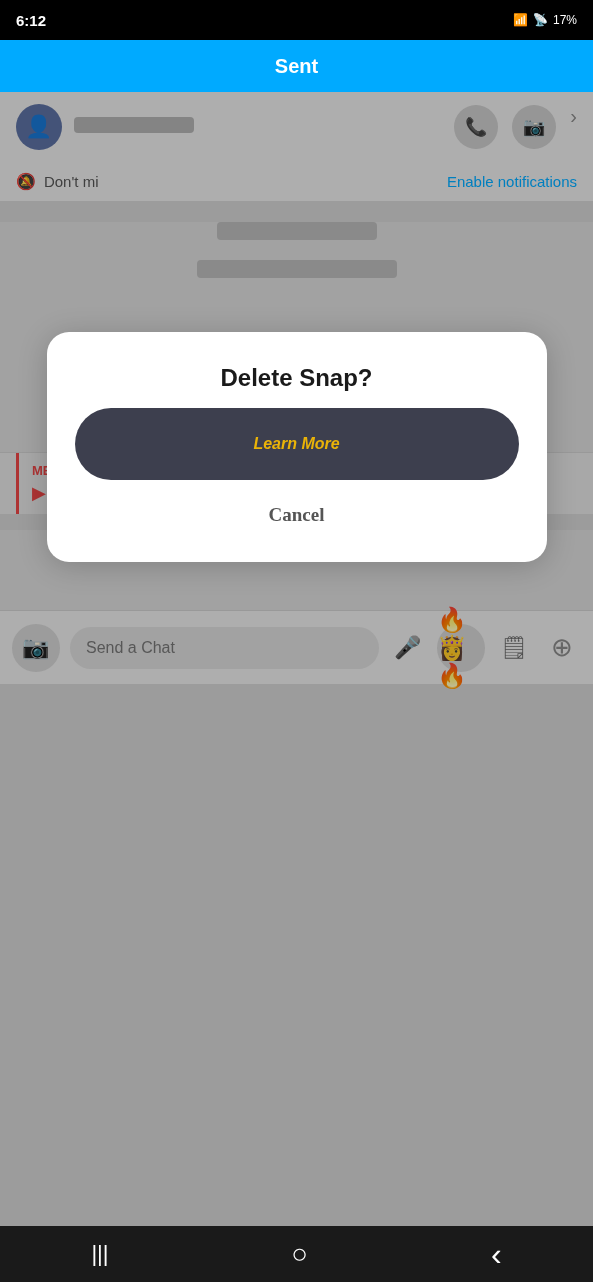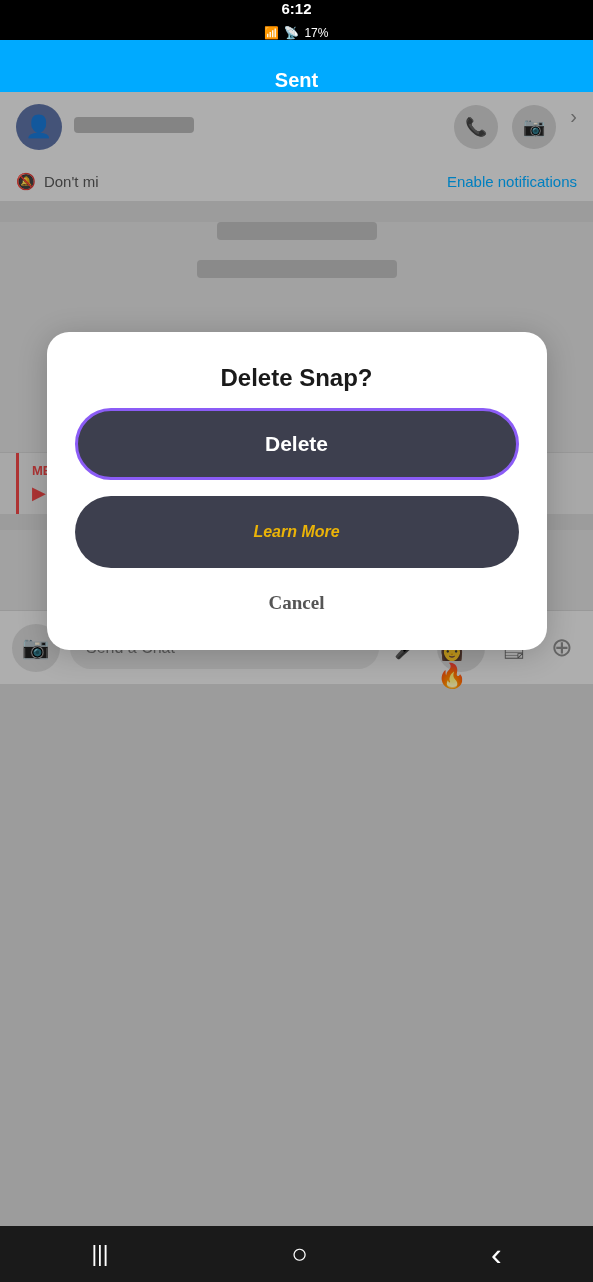--- a/index.html
+++ b/index.html
@@ -18,21 +18,20 @@
     .status-bar {
       width: 100%;
       height: 40px;
       background: #000;
       display: flex;
       align-items: center;
       justify-content: space-between;
       padding: 0 16px;
       position: relative;
       z-index: 100;
-      flex-direction: column;
     }
 
     .status-time {
       color: #fff;
       font-size: 15px;
       font-weight: 600;
     }
 
     .status-icons {
       display: flex;
@@ -44,21 +43,21 @@
       color: #fff;
       font-size: 12px;
     }
 
     
     .app-header {
       width: 100%;
       height: 52px;
       background: #00AAFF;
       display: flex;
-      align-items: flex-end;
+      align-items: center;
       justify-content: center;
       position: relative;
       z-index: 10;
     }
 
     .app-header-title {
       color: #fff;
       font-size: 20px;
       font-weight: 700;
     }
@@ -431,21 +430,20 @@
     </div>
 
     <div style="position:relative;z-index:2;background:#d8d8d8;height:220px;">
       <div class="blur-block"></div>
       <div class="blur-block" style="width:200px;margin-top:10px;"></div>
     </div>
 
     <div class="dialog-overlay">
       <div class="dialog">
         <span class="dialog-title">Delete Snap?</span>
-        <button class="btn-delete">Delete</button>
         <button class="btn-learn-more">Learn More</button>
         <button class="btn-cancel">Cancel</button>
       </div>
     </div>
 
     <div style="position:relative;z-index:2;background:#d8d8d8;padding-top:10px;">
       <div style="position:relative;padding:10px 16px 10px 32px;background:#e0e0e0;border-top:1px solid #ccc;">
         <div class="left-border-bar"></div>
         <div class="me-label">ME</div>
         <div style="display:flex;align-items:center;gap:10px;">

